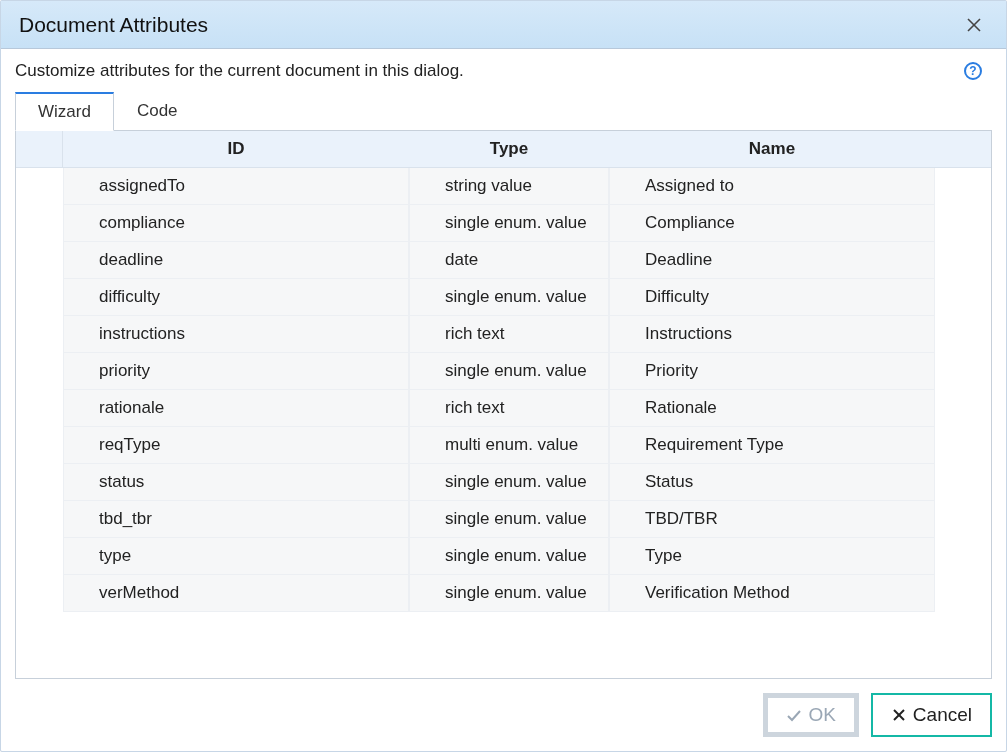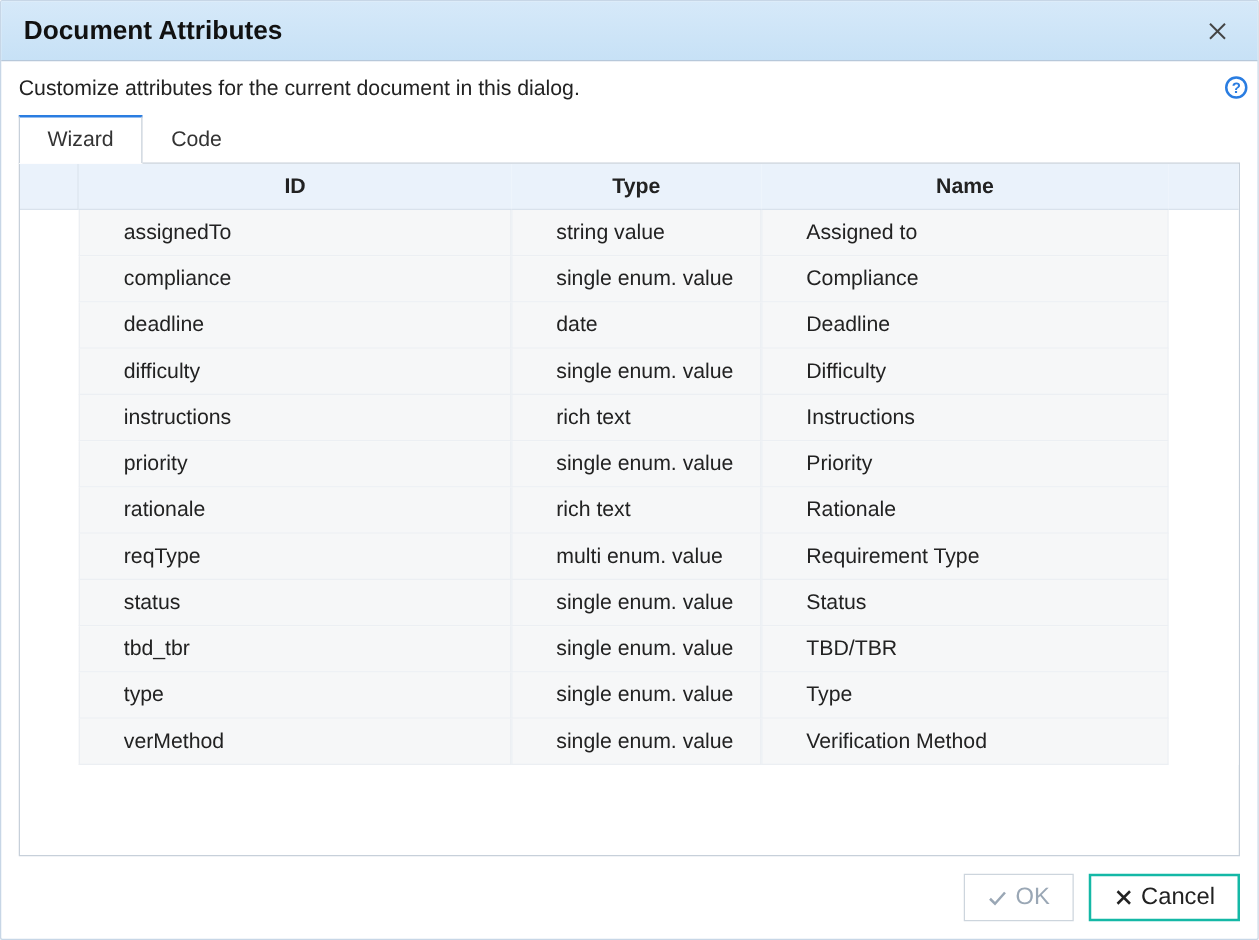--- a/index.html
+++ b/index.html
@@ -21,54 +21,54 @@
   }
   .titlebar {
     height: 48px;
     background: linear-gradient(#d6e9f9, #c7e1f6);
     display: flex;
     align-items: center;
     padding: 0 16px 0 18px;
     border-bottom: 1px solid #b7c8da;
   }
   .titlebar .title {
-    font-weight: 700;
+    font-weight: 400;
     font-size: 21px;
     color: #111;
     flex: 1;
   }
   .close-btn {
     width: 32px; height: 32px;
     display: flex; align-items: center; justify-content: center;
     color: #444;
     cursor: pointer;
     font-size: 18px;
   }
   .close-btn svg { width: 14px; height: 14px; }
   .subheader {
     display: flex;
-    padding: 12px 8px 0 14px;
+    align-items: center;
+    padding: 12px 24px 0 14px;
     font-size: 17px;
     color: #222;
   }
   .subheader .text { flex: 1; }
   .help-ico {
     width: 18px; height: 18px;
     border: 2px solid #2a7de1;
     border-radius: 50%;
     color: #2a7de1;
     font-size: 12px;
     font-weight: 700;
     display: flex; align-items: center; justify-content: center;
     cursor: pointer;
   }
   .tabs {
     display: flex;
     margin: 10px 14px 0 14px;
-    align-items: center;
   }
   .tab {
     padding: 8px 22px;
     font-size: 17px;
     color: #333;
     border: 1px solid transparent;
     border-bottom: none;
     cursor: pointer;
     position: relative;
     top: 1px;
@@ -138,21 +138,21 @@
     justify-content: flex-end;
     gap: 12px;
     padding: 0 14px 14px 14px;
   }
   .btn {
     display: inline-flex;
     align-items: center;
     gap: 6px;
     padding: 6px 18px;
     font-size: 19px;
-    border: 1px solid #eab308;
+    border: 5px solid #eab308;
     background: #fff;
     cursor: pointer;
     color: #333;
   }
   .btn.ok {
     color: #9aa7b5;
     border-color: #cdd5dd;
     cursor: default;
   }
   .btn.ok svg { stroke: #9aa7b5; }

